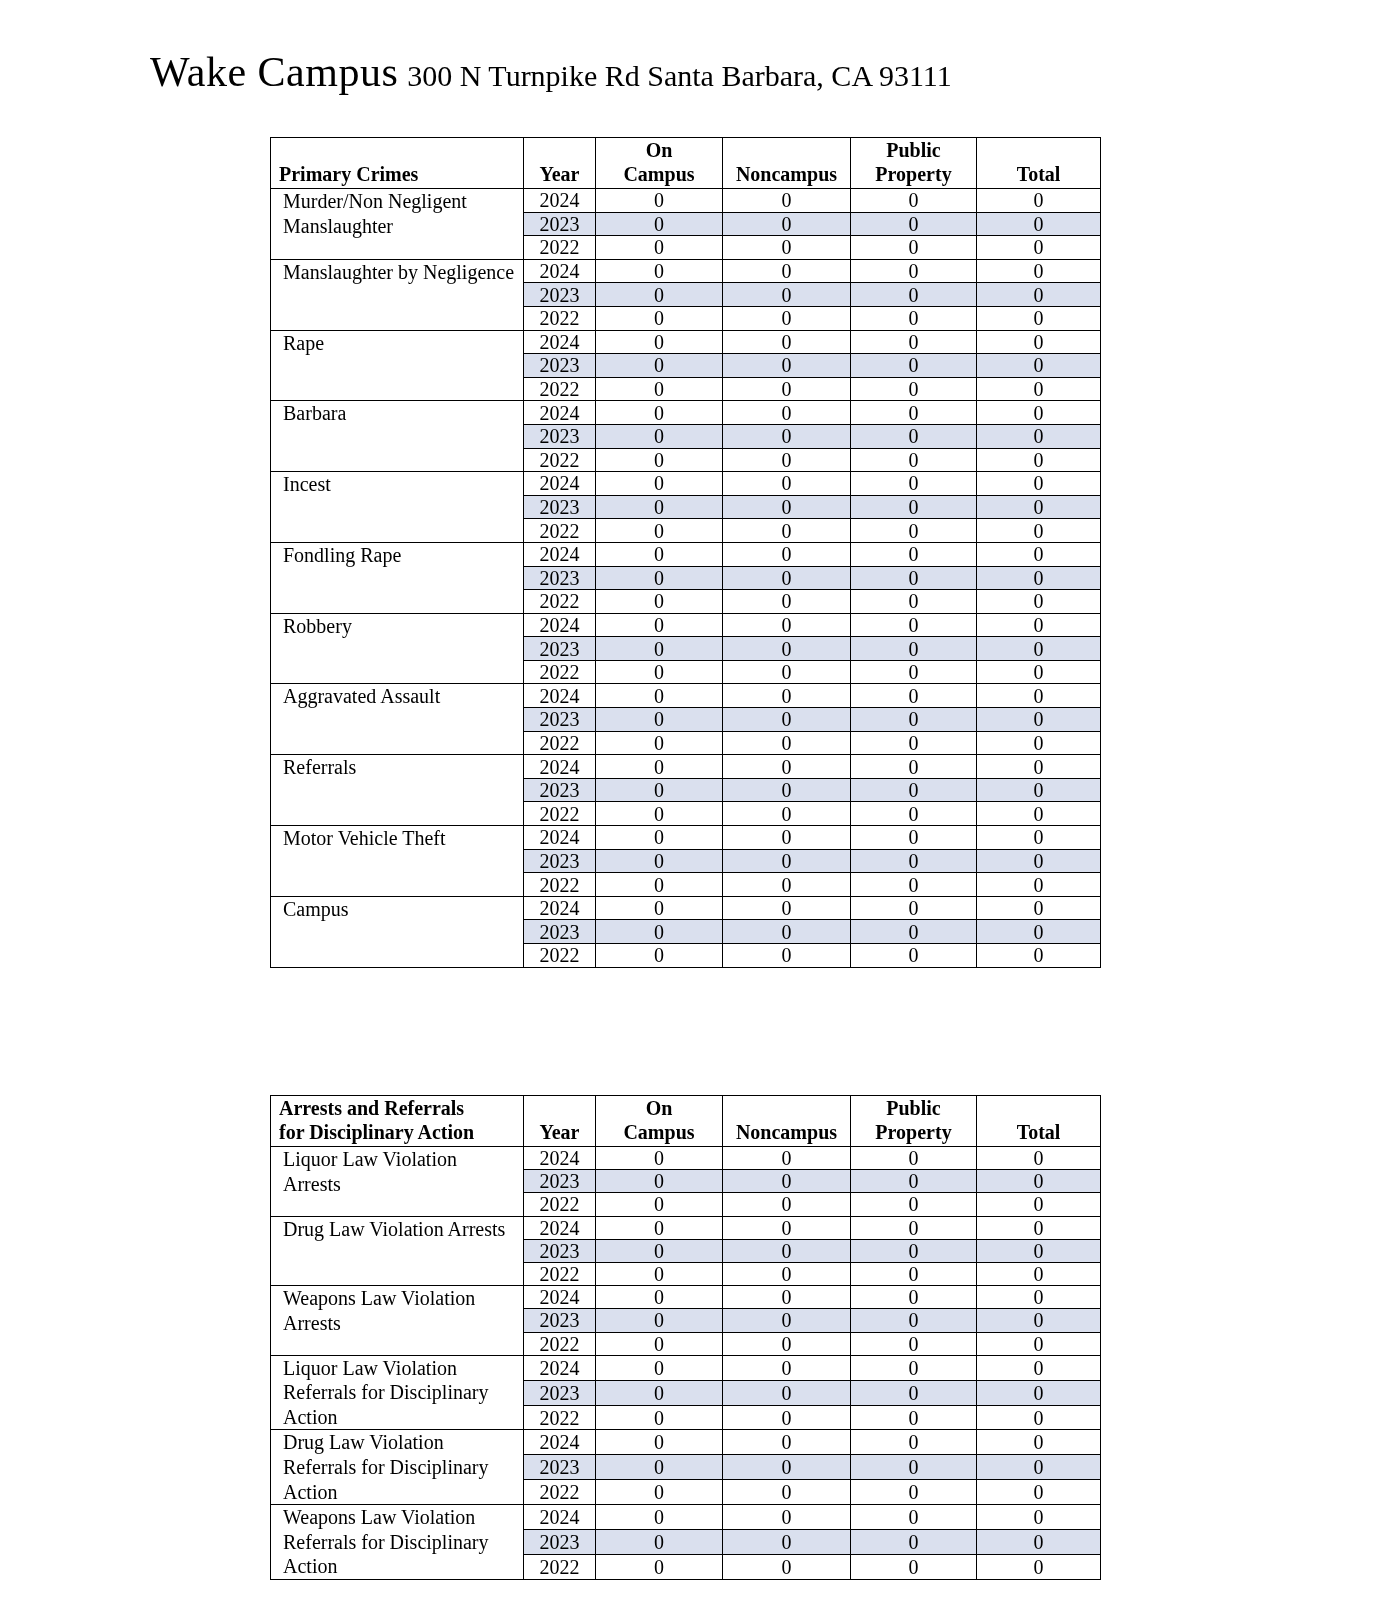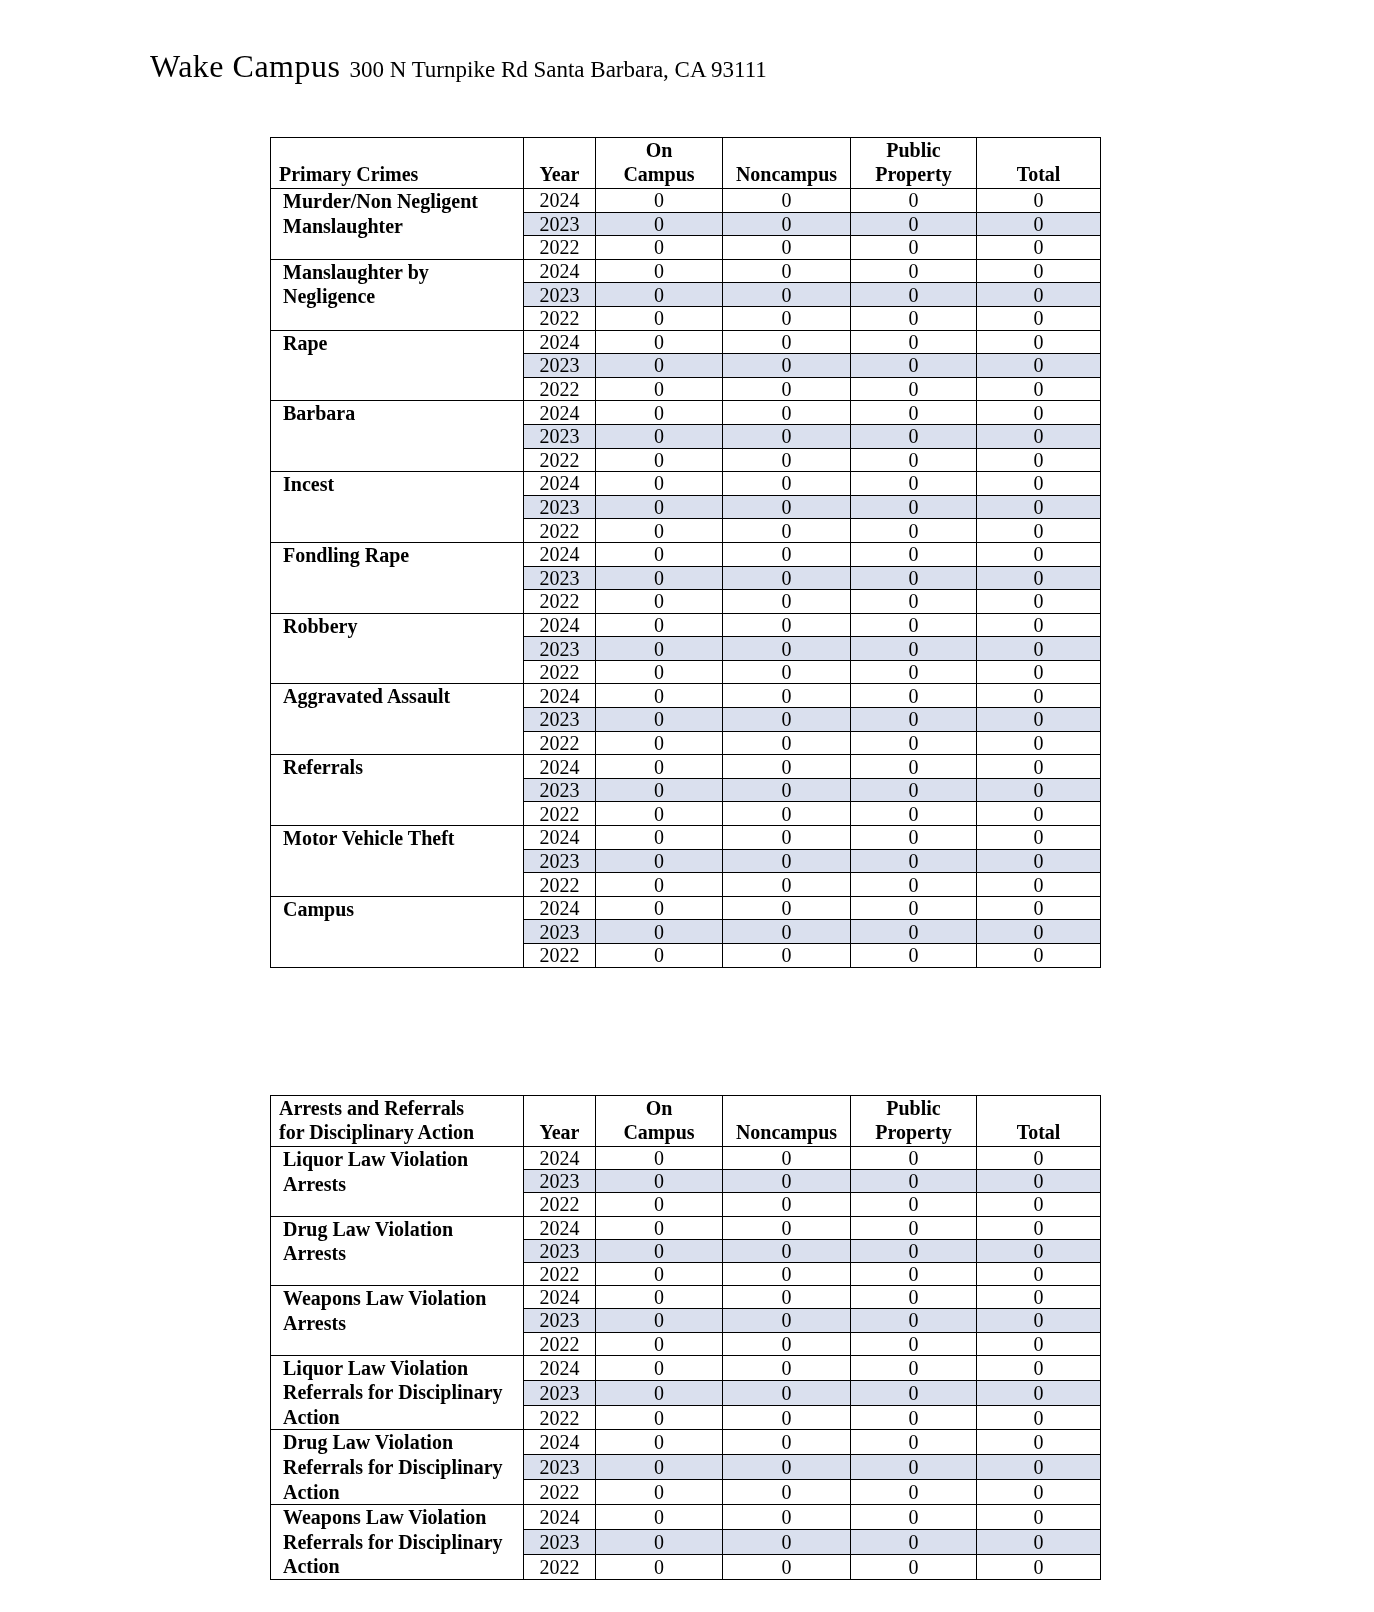--- a/index.html
+++ b/index.html
@@ -11,22 +11,22 @@
     font-family: "Liberation Serif", serif;
     position: relative;
     overflow: hidden;
   }
   .doc-title {
     position: absolute;
     left: 150px;
     top: 48px;
     white-space: nowrap;
   }
-  .campus-name { font-size: 32px; letter-spacing: 0.5px; }
-  .campus-address { font-size: 23px; margin-left: 9px; }
+  .campus-name { font-size: 42px; letter-spacing: 0.5px; }
+  .campus-address { font-size: 30px; margin-left: 9px; }
 
   table.crime-table {
     position: absolute;
     left: 270px;
     width: 830px;
     border-collapse: collapse;
     table-layout: fixed;
   }
   .t1 { top: 137px; }
   .t2 { top: 1095px; }
@@ -64,21 +64,20 @@
     height: 22.6px;
   }
   .t2 td { height: 22.2px; }
   td.cat-cell {
     text-align: left;
     vertical-align: top;
     padding-left: 12px;
     padding-right: 6px;
     line-height: 24.6px;
     background: #ffffff;
-    font-weight: bold;
   }
   tr.shaded td { background: var(--shade, #dae0ee); }
 </style>
 </head>
 <body style="--shade: #dae0ee;">
 
 <div class="page">
 
   <header class="doc-title">
     <span class="campus-name">Wake Campus</span><span class="campus-address">300 N Turnpike Rd Santa Barbara, CA 93111</span>

